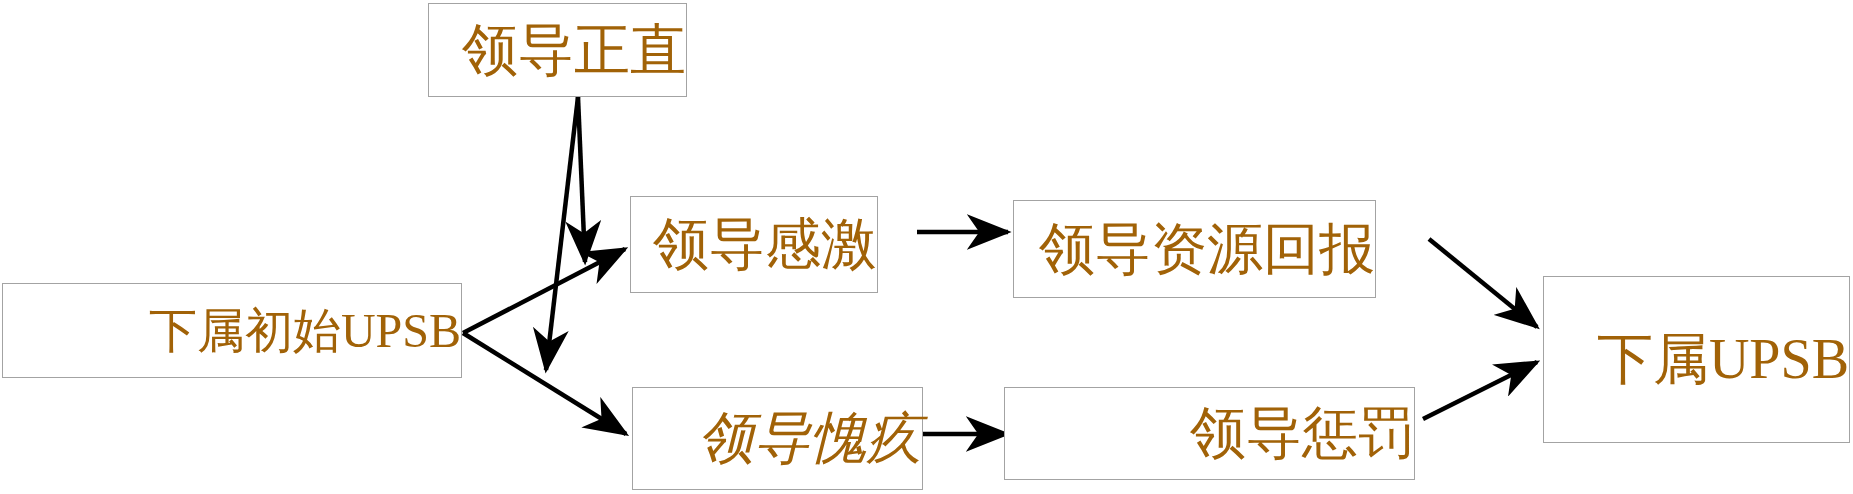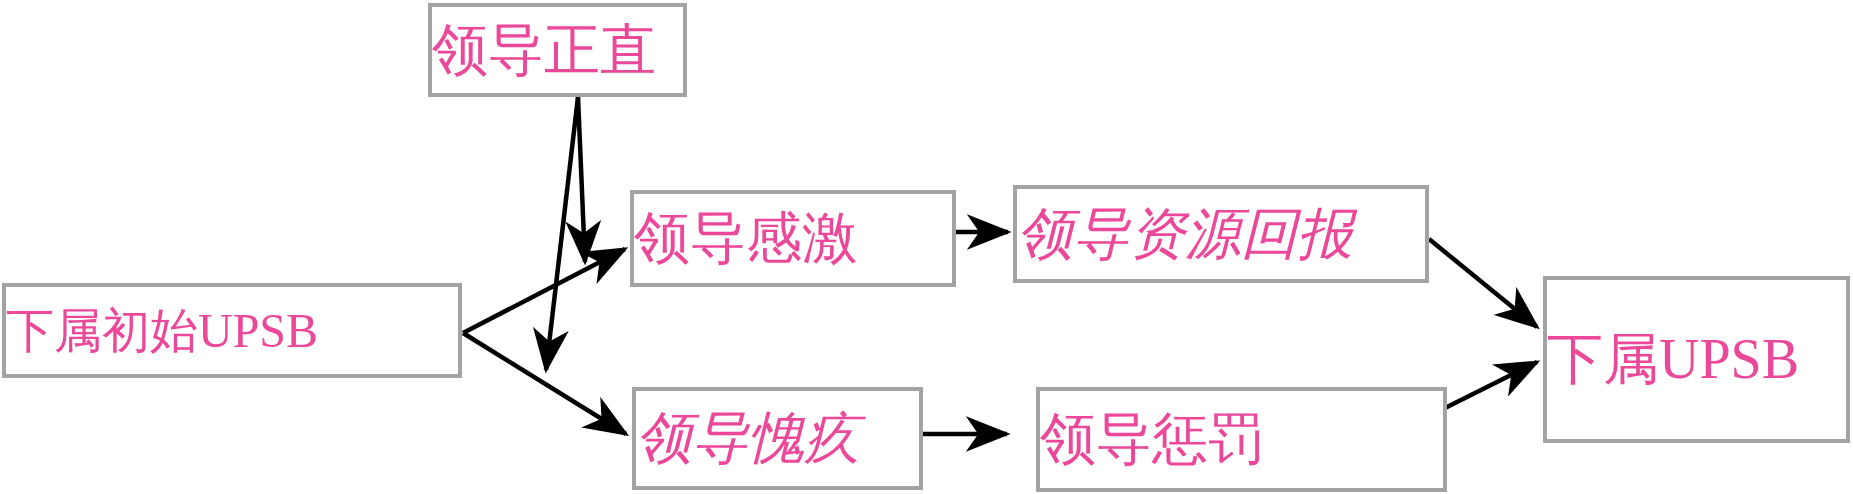--- a/index.html
+++ b/index.html
@@ -11,48 +11,48 @@
     position: relative;
     width: 1853px;
     height: 494px;
     background: #ffffff;
     font-family: "Liberation Serif", "DejaVu Serif", serif;
     overflow: hidden;
   }
   .node {
     position: absolute;
     box-sizing: border-box;
-    border: 4px solid #a3a3a3;
+    border: 1px solid #a3a3a3;
     background: #ffffff;
     display: flex;
     flex-direction: column;
-    align-items: flex-start;
+    align-items: flex-end;
     justify-content: center;
     text-align: center;
-    color: #ec4899;
+    color: #a16207;
     font-size: 56px;
     line-height: 1.15;
     white-space: nowrap;
     z-index: 2;
   }
   .connectors {
     position: absolute;
     left: 0;
     top: 0;
     width: 1853px;
     height: 494px;
     z-index: 1;
   }
   
   #n-integrity   { left: 428px;  top: 3px;   width: 259px; height: 94px;  }
   #n-initial     { left: 2px;    top: 283px; width: 460px; height: 95px;  font-size: 48px; }
-  #n-gratitude   { left: 630px;  top: 190px; width: 326px; height: 97px;  }
-  #n-reward      { left: 1013px; top: 185px; width: 416px; height: 98px; font-style: italic;  }
+  #n-gratitude   { left: 630px;  top: 196px; width: 248px; height: 97px;  }
+  #n-reward      { left: 1013px; top: 200px; width: 363px; height: 98px;  }
   #n-guilt       { left: 632px;  top: 387px; width: 291px; height: 103px; font-style: italic; }
-  #n-punishment  { left: 1036px; top: 387px; width: 411px; height: 105px; }
+  #n-punishment  { left: 1004px; top: 387px; width: 411px; height: 93px; }
   #n-change      { left: 1543px; top: 276px; width: 307px; height: 167px; line-height: 1.35; }
 </style>
 </head>
 <body>
 
 <div class="canvas">
 
   <svg class="connectors" viewBox="0 0 1853 494" xmlns="http://www.w3.org/2000/svg">
     <defs>
       <marker id="arrow" viewBox="0 0 10 8" refX="9.2" refY="4" markerWidth="10" markerHeight="8" orient="auto" markerUnits="strokeWidth">

